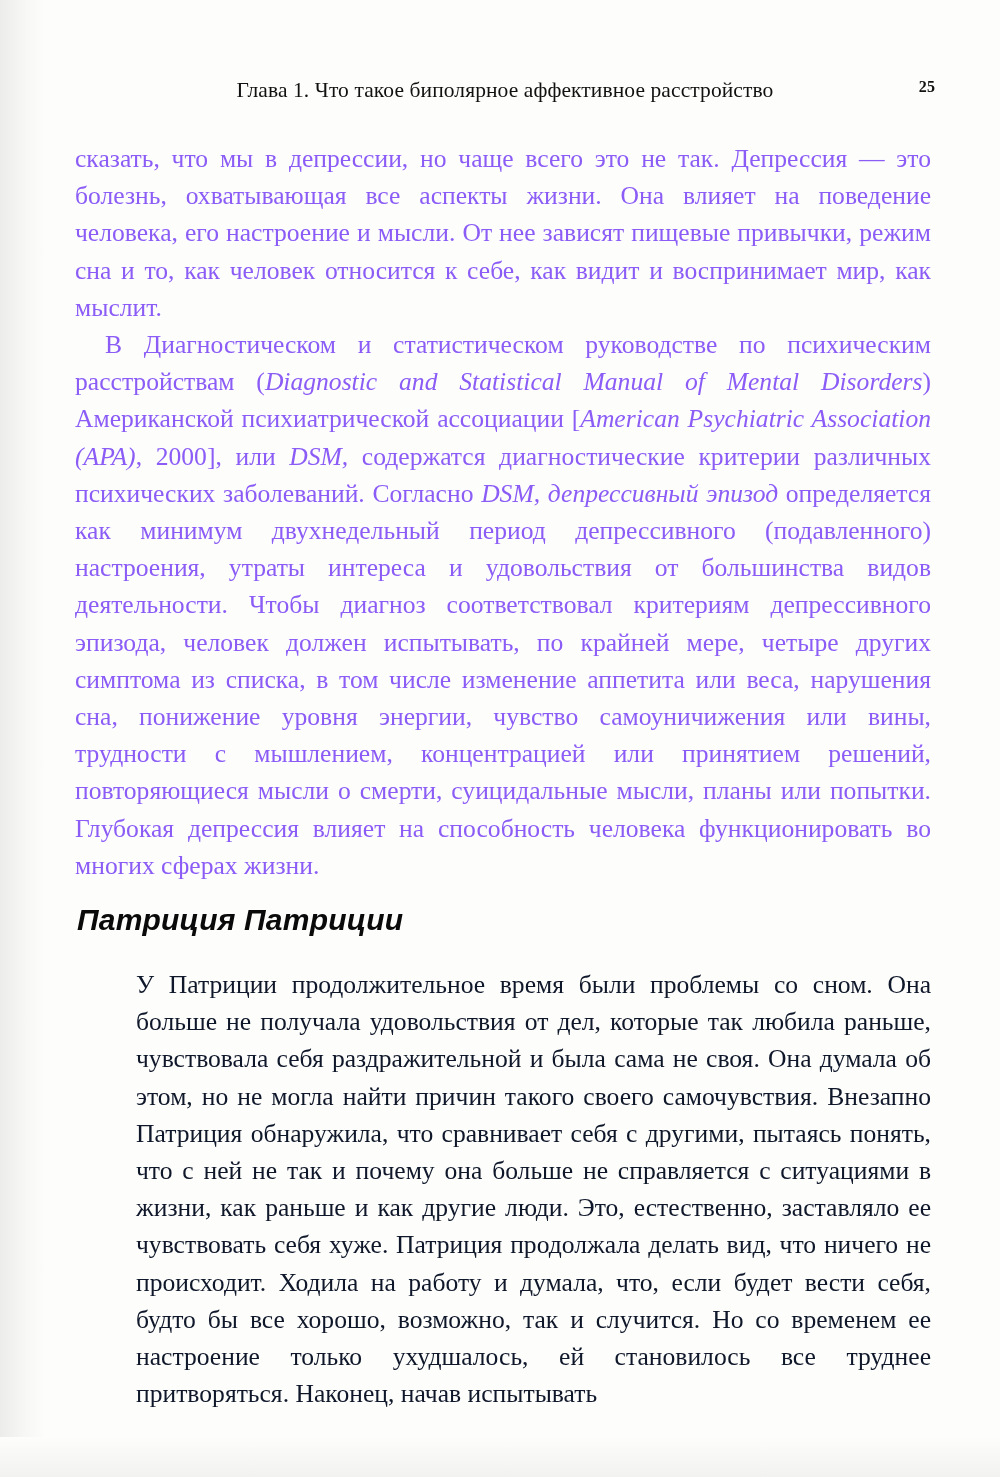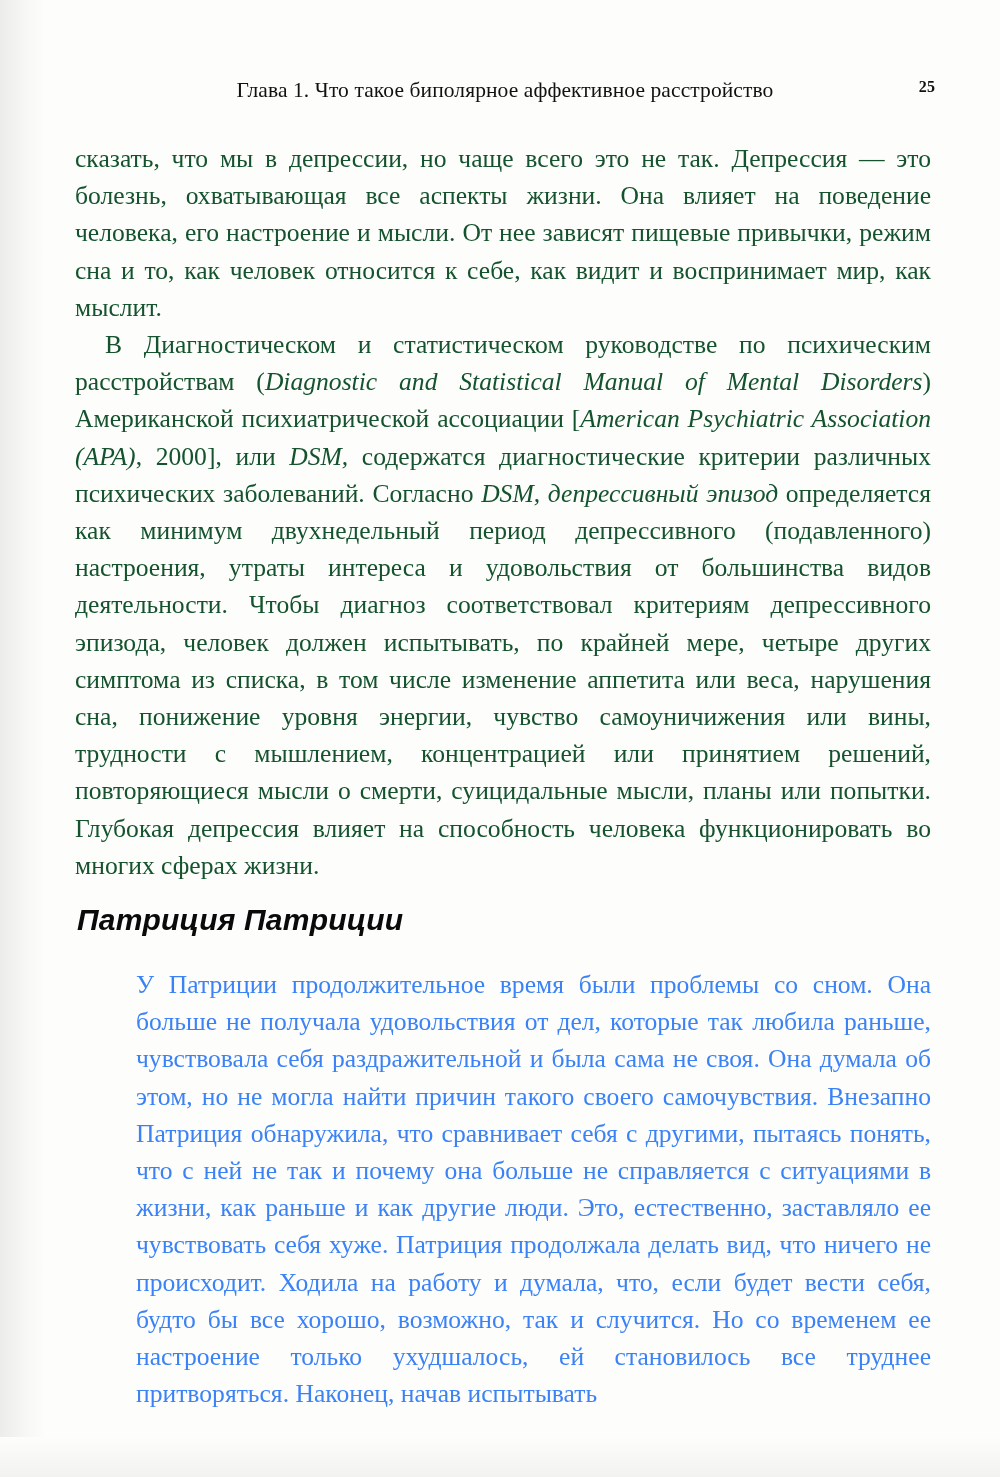--- a/index.html
+++ b/index.html
@@ -59,21 +59,21 @@
 
   
   .body-block {
     position: absolute;
     left: 75px;
     top: 140px;
     width: 856px;
     font-family: "Liberation Serif", serif;
     font-size: 25.6px;
     line-height: 37.2px;
-    color: #14532d;
+    color: #8b5cf6;
     text-align: justify;
     text-justify: inter-word;
     -webkit-hyphens: none;
     hyphens: none;
   }
   .body-block p {
     margin: 0;
   }
   .body-block p.indent {
     text-indent: 30px;
@@ -96,21 +96,21 @@
 
   
   .story-block {
     position: absolute;
     left: 136px;
     top: 966px;
     width: 795px;
     font-family: "Liberation Serif", serif;
     font-size: 25.6px;
     line-height: 37.2px;
-    color: #3b82f6;
+    color: #0f172a;
     text-align: justify;
     text-justify: inter-word;
     -webkit-hyphens: none;
     hyphens: none;
   }
   .story-block p {
     margin: 0;
   }
 </style>
 </head>

